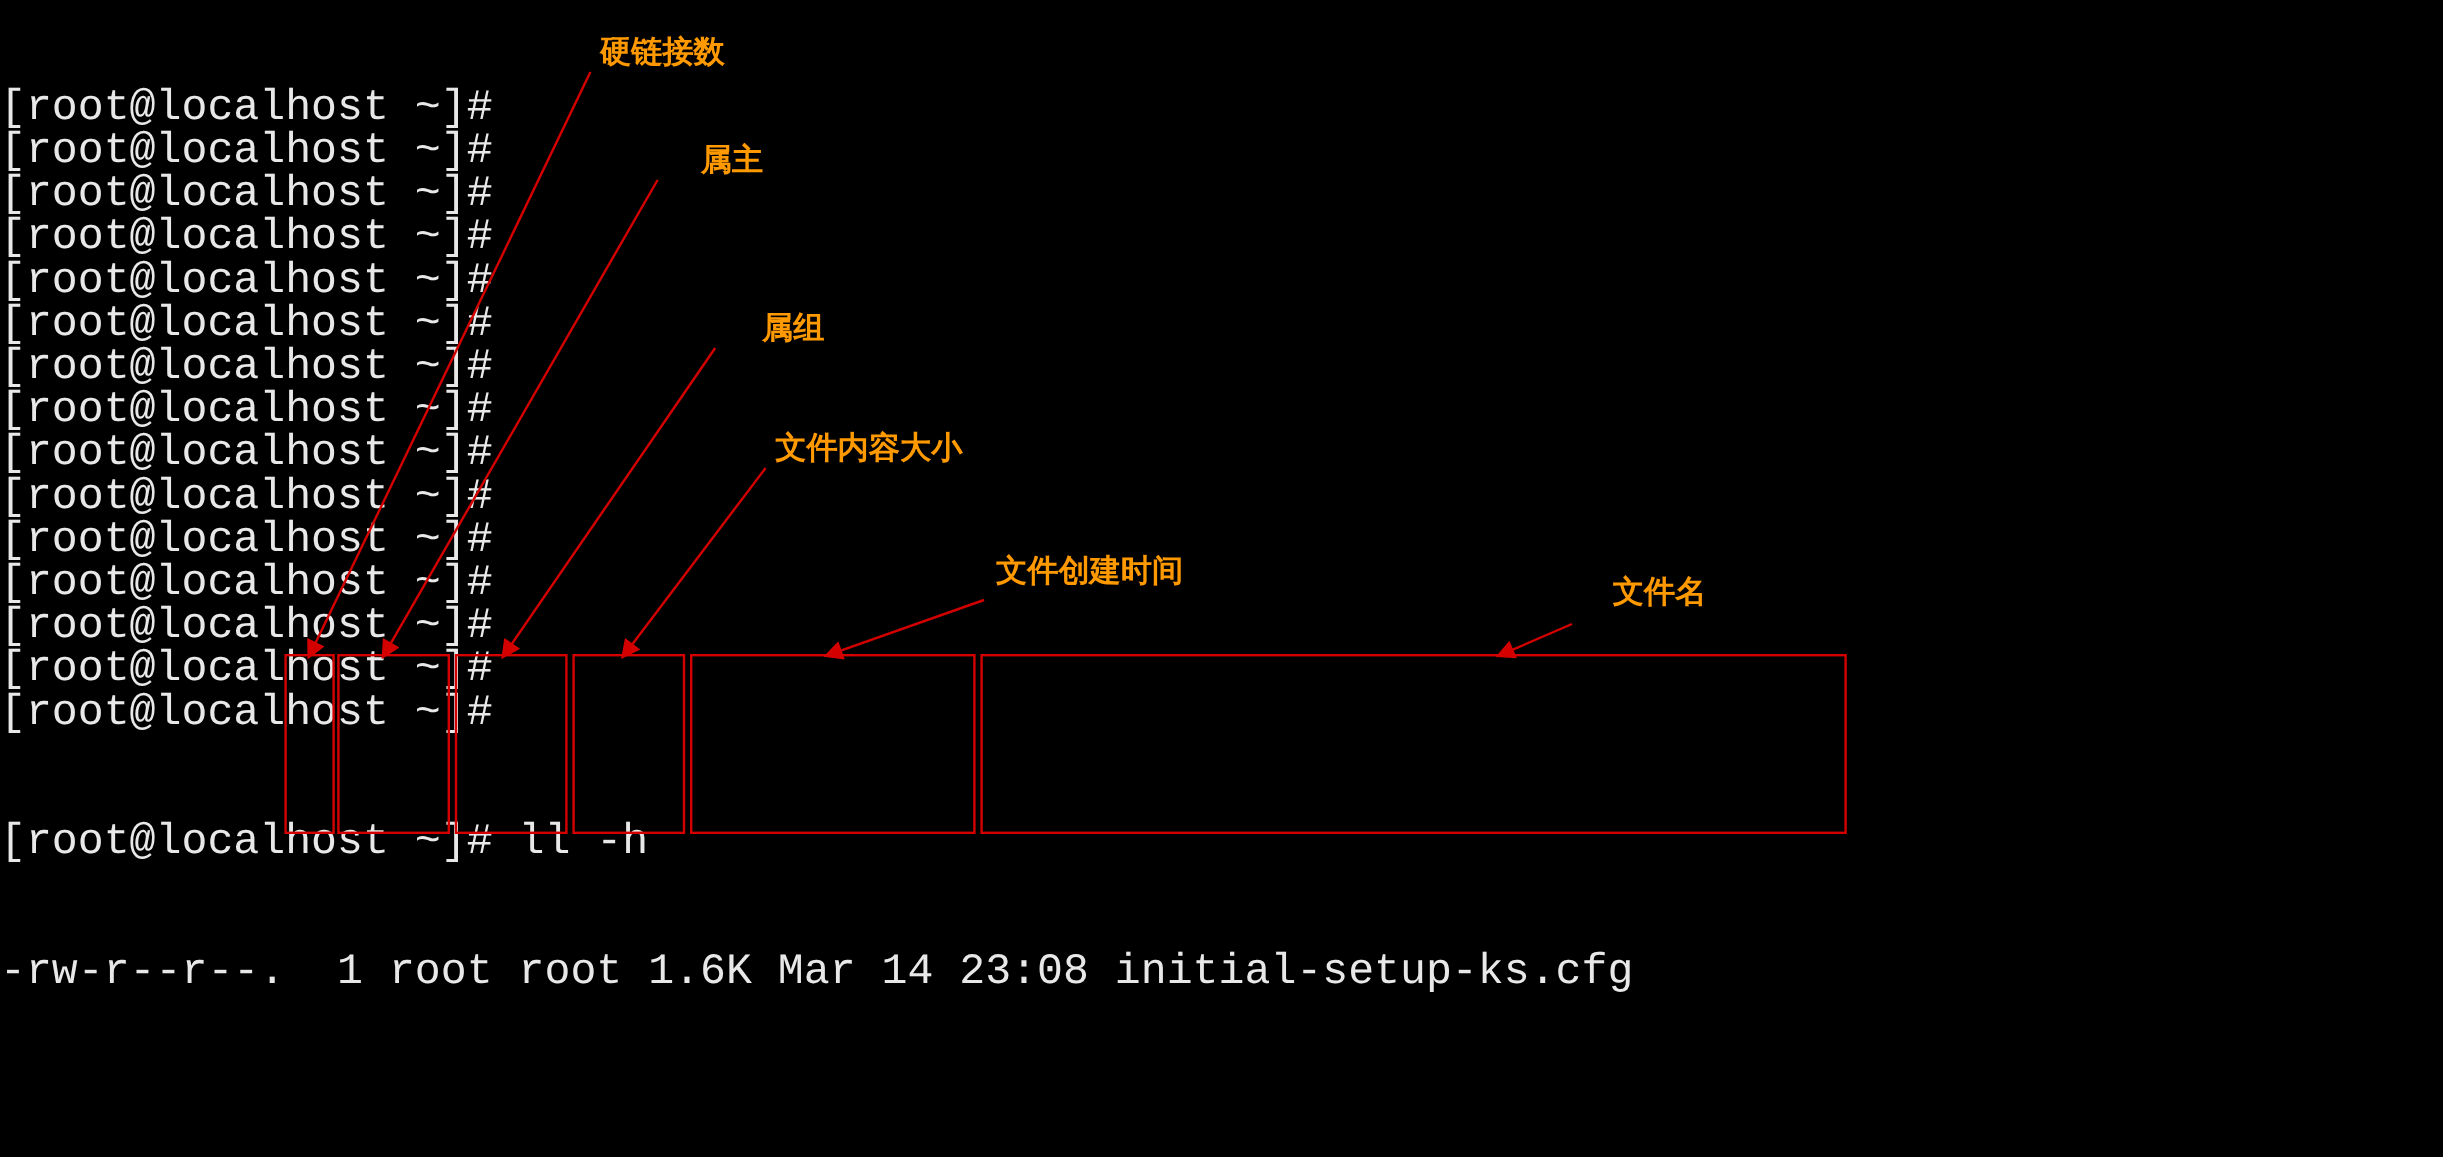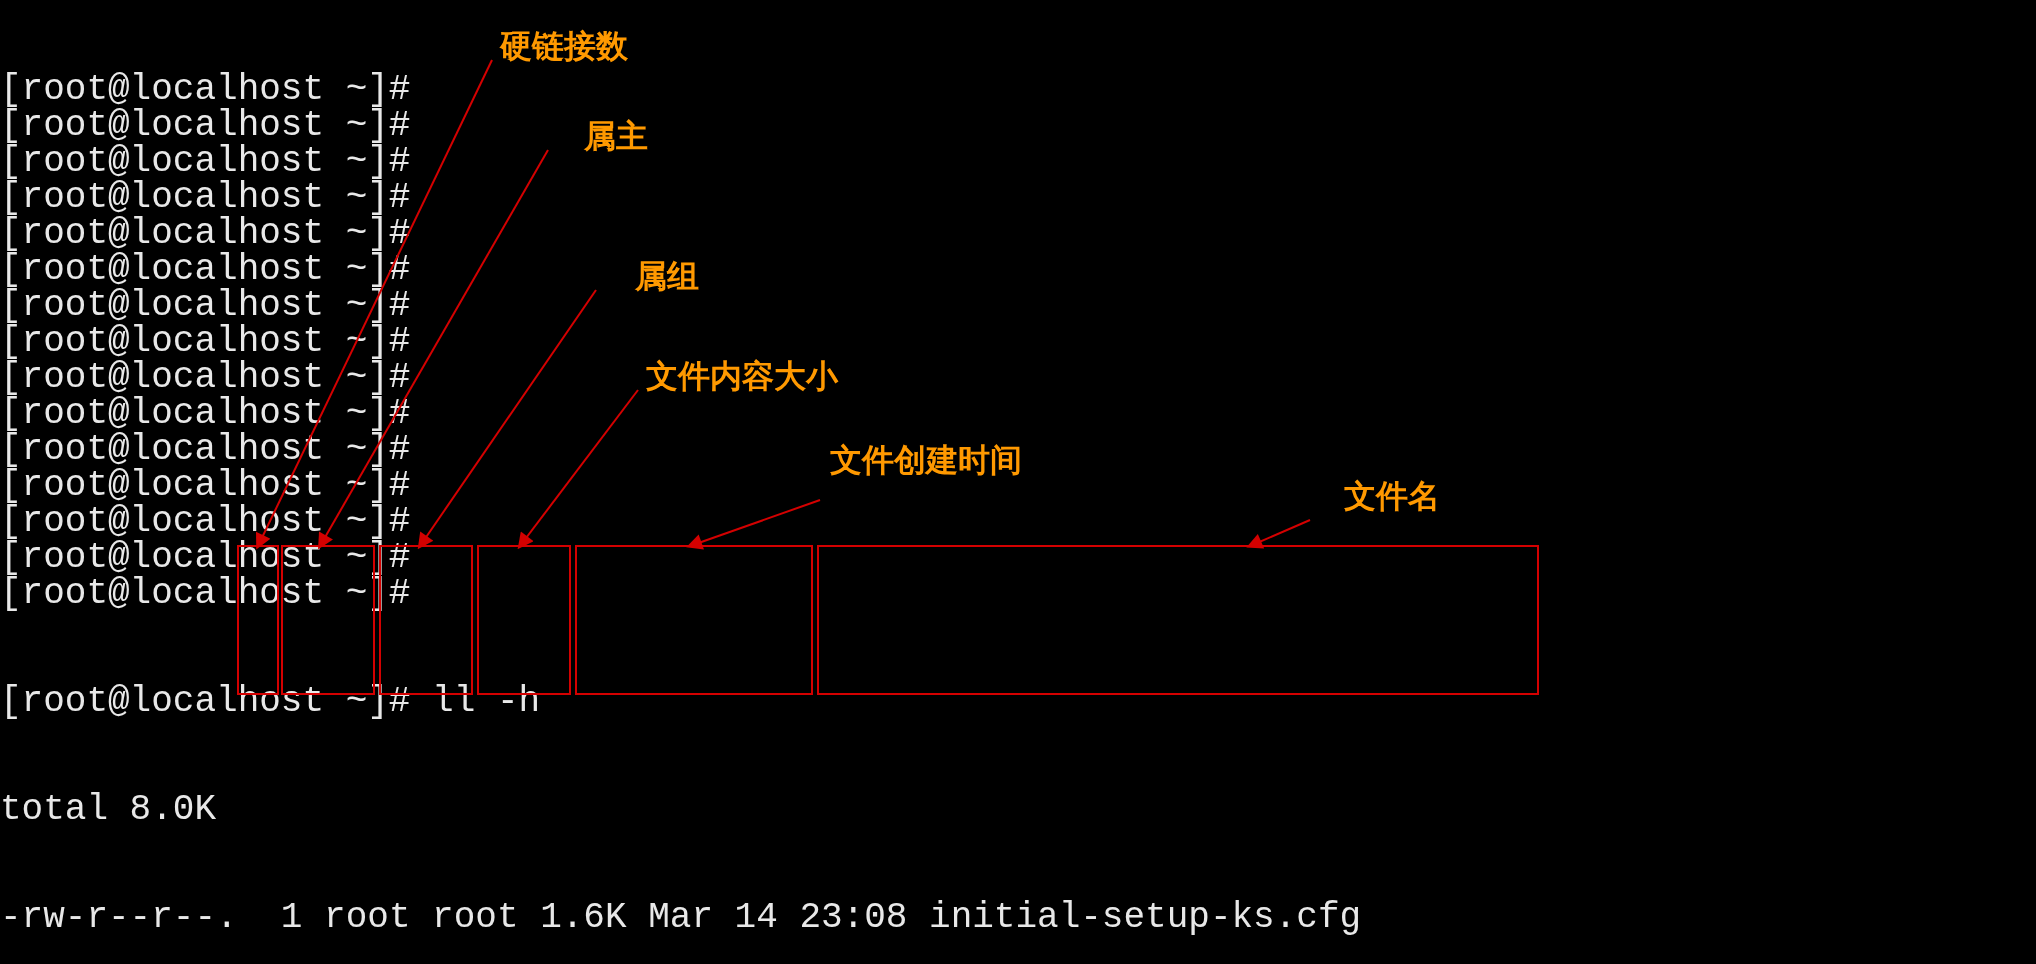--- a/index.html
+++ b/index.html
@@ -19,50 +19,49 @@
     position: absolute;
     top: 0;
     left: 0;
     white-space: pre;
   }
   .line { height: 36px; }
   .ann {
     position: absolute;
     color: #ff9900;
     font-family: "PingFang SC","Microsoft YaHei",sans-serif;
-    font-size: 32px;
+    font-size: 26px;
     font-weight: 600;
     white-space: nowrap;
   }
   svg.overlay {
     position: absolute;
     top: 0; left: 0;
     width: 2036px;
     height: 964px;
     pointer-events: none;
   }
   .box { fill: none; stroke: #d40000; stroke-width: 2; }
   .arrow-line { stroke: #d40000; stroke-width: 2; fill: none; }
 </style>
 </head>
 <body>
 
 <div class="term">
   <div id="prompts"><div class="line">[root@localhost ~]# </div><div class="line">[root@localhost ~]# </div><div class="line">[root@localhost ~]# </div><div class="line">[root@localhost ~]# </div><div class="line">[root@localhost ~]# </div><div class="line">[root@localhost ~]# </div><div class="line">[root@localhost ~]# </div><div class="line">[root@localhost ~]# </div><div class="line">[root@localhost ~]# </div><div class="line">[root@localhost ~]# </div><div class="line">[root@localhost ~]# </div><div class="line">[root@localhost ~]# </div><div class="line">[root@localhost ~]# </div><div class="line">[root@localhost ~]# </div><div class="line">[root@localhost ~]# </div></div>
   <div class="line"><span>[root@localhost ~]# </span><span>ll -h</span></div>
-  <div class="line">total 8.0K</div>
   <div id="listing"><div class="line"><span>-rw-r--r--. </span> <span>1</span> <span>root</span> <span>root</span> <span>1.6K</span> <span>Mar 14 23:08</span> <span class="">initial-setup-ks.cfg</span></div></div>
   
 </div>
 
 <div class="ann" id="lab-hardlinks" style="left: 500px; top: 30px;">硬链接数</div>
 <div class="ann" id="lab-owner" style="left: 584px; top: 120px; text-align: center;">属主</div>
 <div class="ann" id="lab-group" style="left: 604px; top: 260px; margin-left: 31px;">属组</div>
 <div class="ann" id="lab-size" style="left: 646px; top: 360px; text-align: center;">文件内容大小</div>
-<div class="ann" id="lab-ctime" style="left: 830px; top: 444px;">文件创建时间</div>
+<div class="ann" id="lab-ctime" style="left: 830px; top: 462px;">文件创建时间</div>
 <div class="ann" id="lab-filename" style="left: 1320px; top: 480px; margin-left: 24px;">文件名</div>
 
 <svg class="overlay">
   <defs>
     <marker id="arrowhead" markerWidth="10" markerHeight="8" refX="2" refY="4" orient="auto" markerUnits="strokeWidth">
       <path d="M8,0 L0,4 L8,8 Z" fill="#d40000"></path>
     </marker>
   </defs>
   <g id="boxes-g">
       <rect class="box" x="238" y="546" width="40" height="148"></rect>

